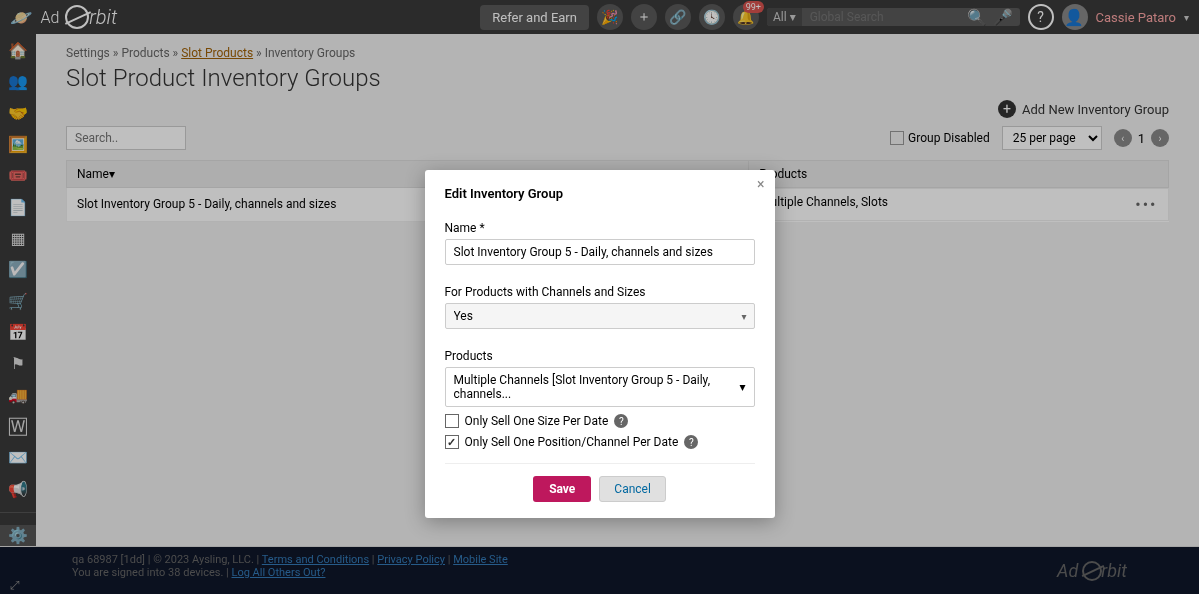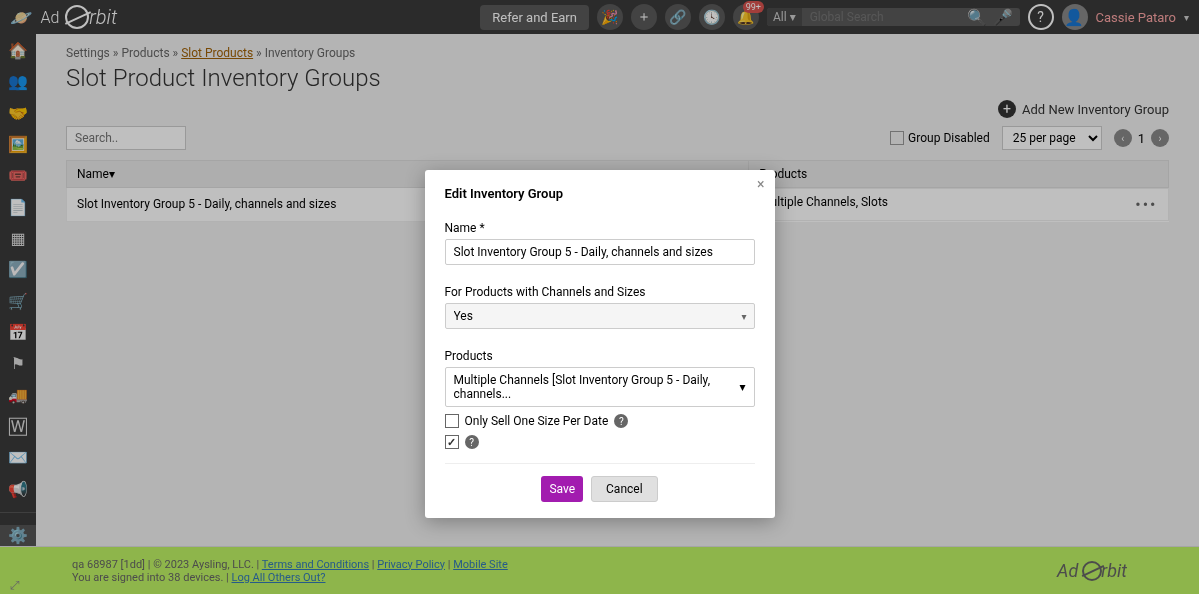--- a/index.html
+++ b/index.html
@@ -40,42 +40,42 @@
 .checkbox { width: 14px; height: 14px; border: 1px solid #999; display: inline-block; }
 .per-page { border: 1px solid #ccc; padding: 3px 6px; font-size: 12px; background: #fff; width: 100px; }
 .pager { display: flex; align-items: center; gap: 6px; }
 .pager-btn { width: 18px; height: 18px; border-radius: 50%; background: #888; color: #fff; font-size: 10px; display: flex; align-items: center; justify-content: center; cursor: pointer; }
 .pager-num { font-size: 13px; }
 .data-table { width: 100%; margin-top: 10px; border-collapse: collapse; background: #fff; }
 .data-table th { text-align: left; padding: 6px 10px; background: #e8e8e8; border: 1px solid #ddd; font-size: 12px; font-weight: normal; cursor: pointer; }
 .data-table td { padding: 6px 10px; border: 1px solid #eee; font-size: 12px; }
 .row-actions { text-align: right; color: #666; cursor: pointer; font-size: 16px; letter-spacing: 2px; }
 .entries-info { font-size: 12px; color: #555; margin-top: 24px; display: flex; justify-content: space-between; align-items: center; flex-direction: column; }
-.footer { position: absolute; bottom: 0; left: 0; right: 0; height: 48px; background: #bef264; border-top: 1px solid #ddd; padding: 6px 72px; font-size: 11px; color: #666; display: flex; justify-content: space-between; align-items: center; }
+.footer { position: absolute; bottom: 0; left: 0; right: 0; height: 48px; background: #0f172a; border-top: 1px solid #ddd; padding: 6px 72px; font-size: 11px; color: #666; display: flex; justify-content: space-between; }
 .footer a { color: #337ab7; text-decoration: underline; }
 .footer-logo { font-style: italic; font-size: 18px; color: #666; display: flex; align-items: center; gap: 4px; }
 .footer-logo-icon { width: 20px; height: 20px; border: 2px solid #666; border-radius: 50%; position: relative; }
 .footer-logo-icon::after { content: ''; position: absolute; width: 24px; height: 2px; background: #666; top: 45%; left: -3px; transform: rotate(-25deg); }
 .overlay { position: absolute; inset: 0; background: rgba(0,0,0,0.25); z-index: 100; display: flex; align-items: flex-start; justify-content: center; padding-top: 170px; }
 .modal { background: #fff; width: 350px; border-radius: 3px; box-shadow: 0 4px 20px rgba(0,0,0,0.3); padding: 16px 20px; position: relative; }
 .modal-close { position: absolute; top: 6px; right: 10px; font-size: 14px; color: #888; cursor: pointer; }
 .modal-title { font-size: 13px; font-weight: 600; margin-bottom: 10px; }
 .modal-label { font-size: 12px; margin: 20px 0 4px; display: block; }
 .modal-input { width: 100%; border: 1px solid #ccc; padding: 5px 8px; font-size: 12px; border-radius: 2px; }
 .modal-select { width: 100%; border: 1px solid #ccc; padding: 5px 8px; font-size: 12px; background: #f5f5f5; border-radius: 2px; appearance: none; position: relative; }
 .select-wrap { position: relative; }
 .select-wrap::after { content: '▾'; position: absolute; right: 8px; top: 50%; transform: translateY(-50%); font-size: 10px; color: #666; pointer-events: none; }
 .modal-multi { width: 100%; border: 1px solid #ccc; padding: 5px 8px; font-size: 12px; background: #fff; border-radius: 2px; display: flex; justify-content: space-between; align-items: center; cursor: pointer; }
 .modal-check-row { display: flex; align-items: center; gap: 6px; font-size: 12px; margin-top: 7px; }
 .modal-checkbox { width: 14px; height: 14px; border: 1px solid #666; display: inline-flex; align-items: center; justify-content: center; font-size: 11px; }
 .modal-checkbox.checked::after { content: '✓'; color: #333; font-weight: bold; }
 .help-q { width: 14px; height: 14px; border-radius: 50%; background: #666; color: #fff; font-size: 10px; display: inline-flex; align-items: center; justify-content: center; cursor: pointer; }
 .modal-footer { border-top: 1px solid #eee; margin-top: 14px; padding-top: 12px; display: flex; justify-content: center; gap: 8px; }
-.btn-save { background: #a21caf; color: #fff; border: none; padding: 6px 8px; border-radius: 3px; font-size: 12px; cursor: pointer; }
-.btn-cancel { background: #e0e0e0; color: #000000; border: 1px solid #ccc; padding: 5px 14px; border-radius: 3px; font-size: 12px; cursor: pointer; }
+.btn-save { background: #be185d; color: #fff; border: none; padding: 6px 16px; border-radius: 3px; font-size: 12px; cursor: pointer; font-weight: bold; }
+.btn-cancel { background: #e0e0e0; color: #0369a1; border: 1px solid #ccc; padding: 5px 14px; border-radius: 3px; font-size: 12px; cursor: pointer; }
 .expand-handle { position: absolute; bottom: 2px; left: 10px; color: #888; font-size: 12px; cursor: pointer; }
 </style>
 </head>
 <body>
 
 <div class="topbar">
   <span style="color:#fff;font-size:18px;">🪐</span>
   <div class="logo">
     <span style="font-weight:300;">Ad</span>
     <span class="logo-icon"></span>
@@ -233,20 +233,21 @@
       <span>▾</span>
     </div>
 
     <div class="modal-check-row">
       <span class="modal-checkbox"></span>
       <span>Only Sell One Size Per Date</span>
       <span class="help-q">?</span>
     </div>
     <div class="modal-check-row">
       <span class="modal-checkbox checked"></span>
+      <span>Only Sell One Position/Channel Per Date</span>
       <span class="help-q">?</span>
     </div>
 
     <div class="modal-footer">
       <button class="btn-save">Save</button>
       <button class="btn-cancel">Cancel</button>
     </div>
   </div>
 </div>
 

